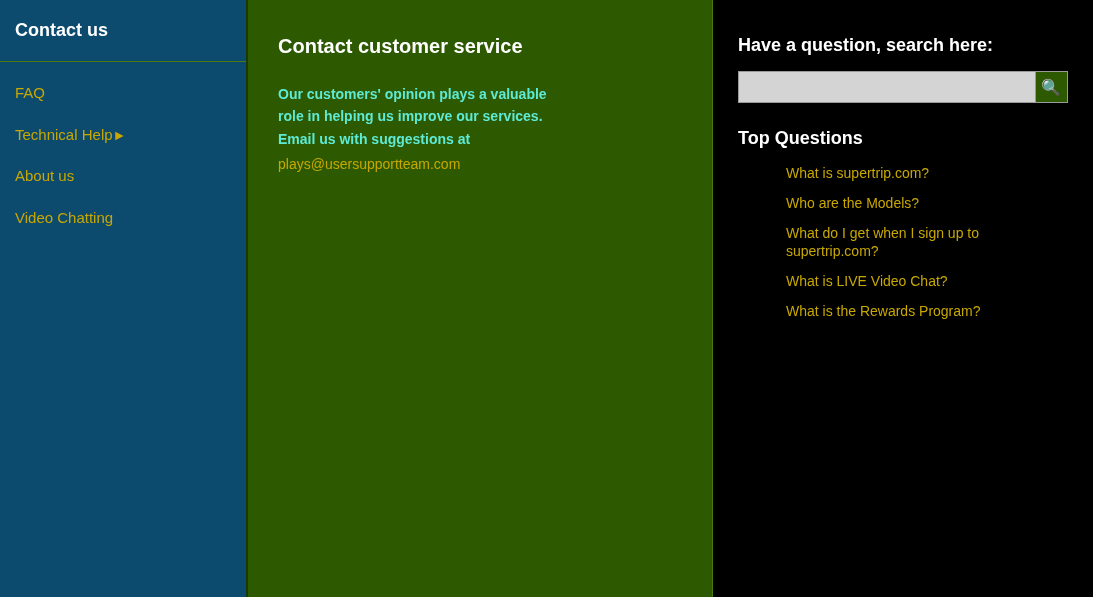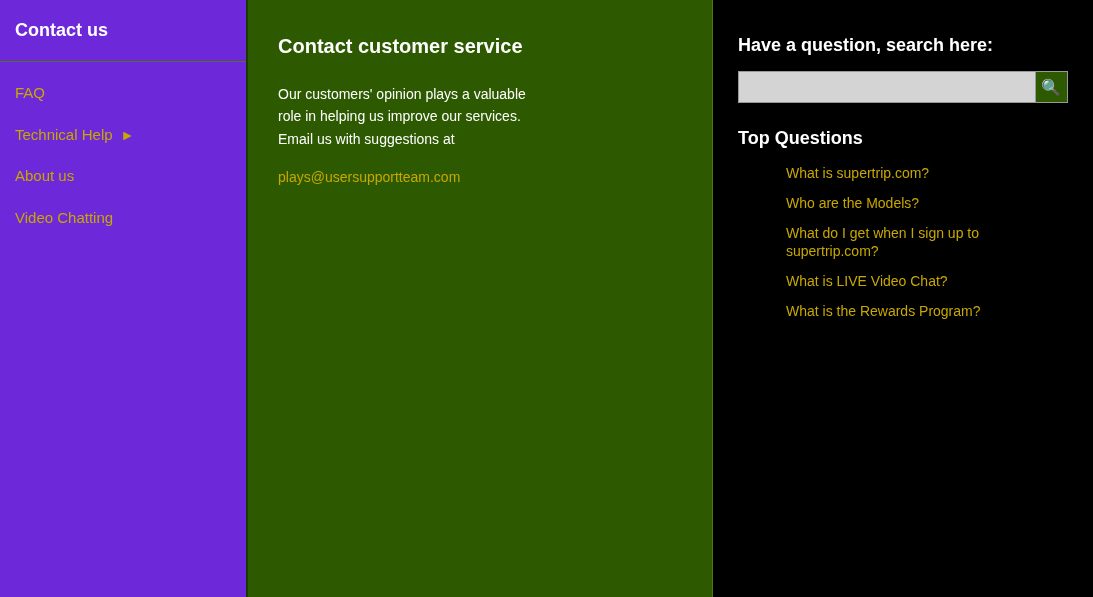--- a/index.html
+++ b/index.html
@@ -19,21 +19,21 @@
     .layout {
       display: flex;
       width: 100%;
       height: 100%;
     }
 
     
     .sidebar {
       width: 248px;
       min-width: 248px;
-      background-color: #6d28d9;
+      background-color: #0c4a6e;
       border-right: 2px solid #1a3a00;
       padding: 0;
     }
 
     .sidebar-title {
       color: #ffffff;
       font-size: 18px;
       font-weight: bold;
       padding: 20px 15px;
       border-bottom: 1px solid #4a7a10;
@@ -57,21 +57,21 @@
 
     .sidebar-item.has-arrow {
       display: flex;
       align-items: center;
       justify-content: space-between;
     }
 
     .sidebar-item.has-arrow a {
       display: flex;
       align-items: center;
-      gap: 8px;
+      gap: 0;
     }
 
     .arrow-icon {
       color: #c8a800;
       font-size: 14px;
     }
 
     
     .main-content {
       flex: 1;
@@ -80,25 +80,25 @@
     }
 
     .main-content h2 {
       color: #ffffff;
       font-size: 20px;
       font-weight: bold;
       margin-bottom: 25px;
     }
 
     .description {
-      color: #ffffff;
+      color: #5eead4;
       font-size: 14px;
       line-height: 1.6;
-      font-weight: normal;
-      margin-bottom: 18px;
+      font-weight: bold;
+      margin-bottom: 5px;
     }
 
     .email-link {
       color: #c8a800;
       text-decoration: none;
       font-size: 14px;
     }
 
     
     .right-panel {

